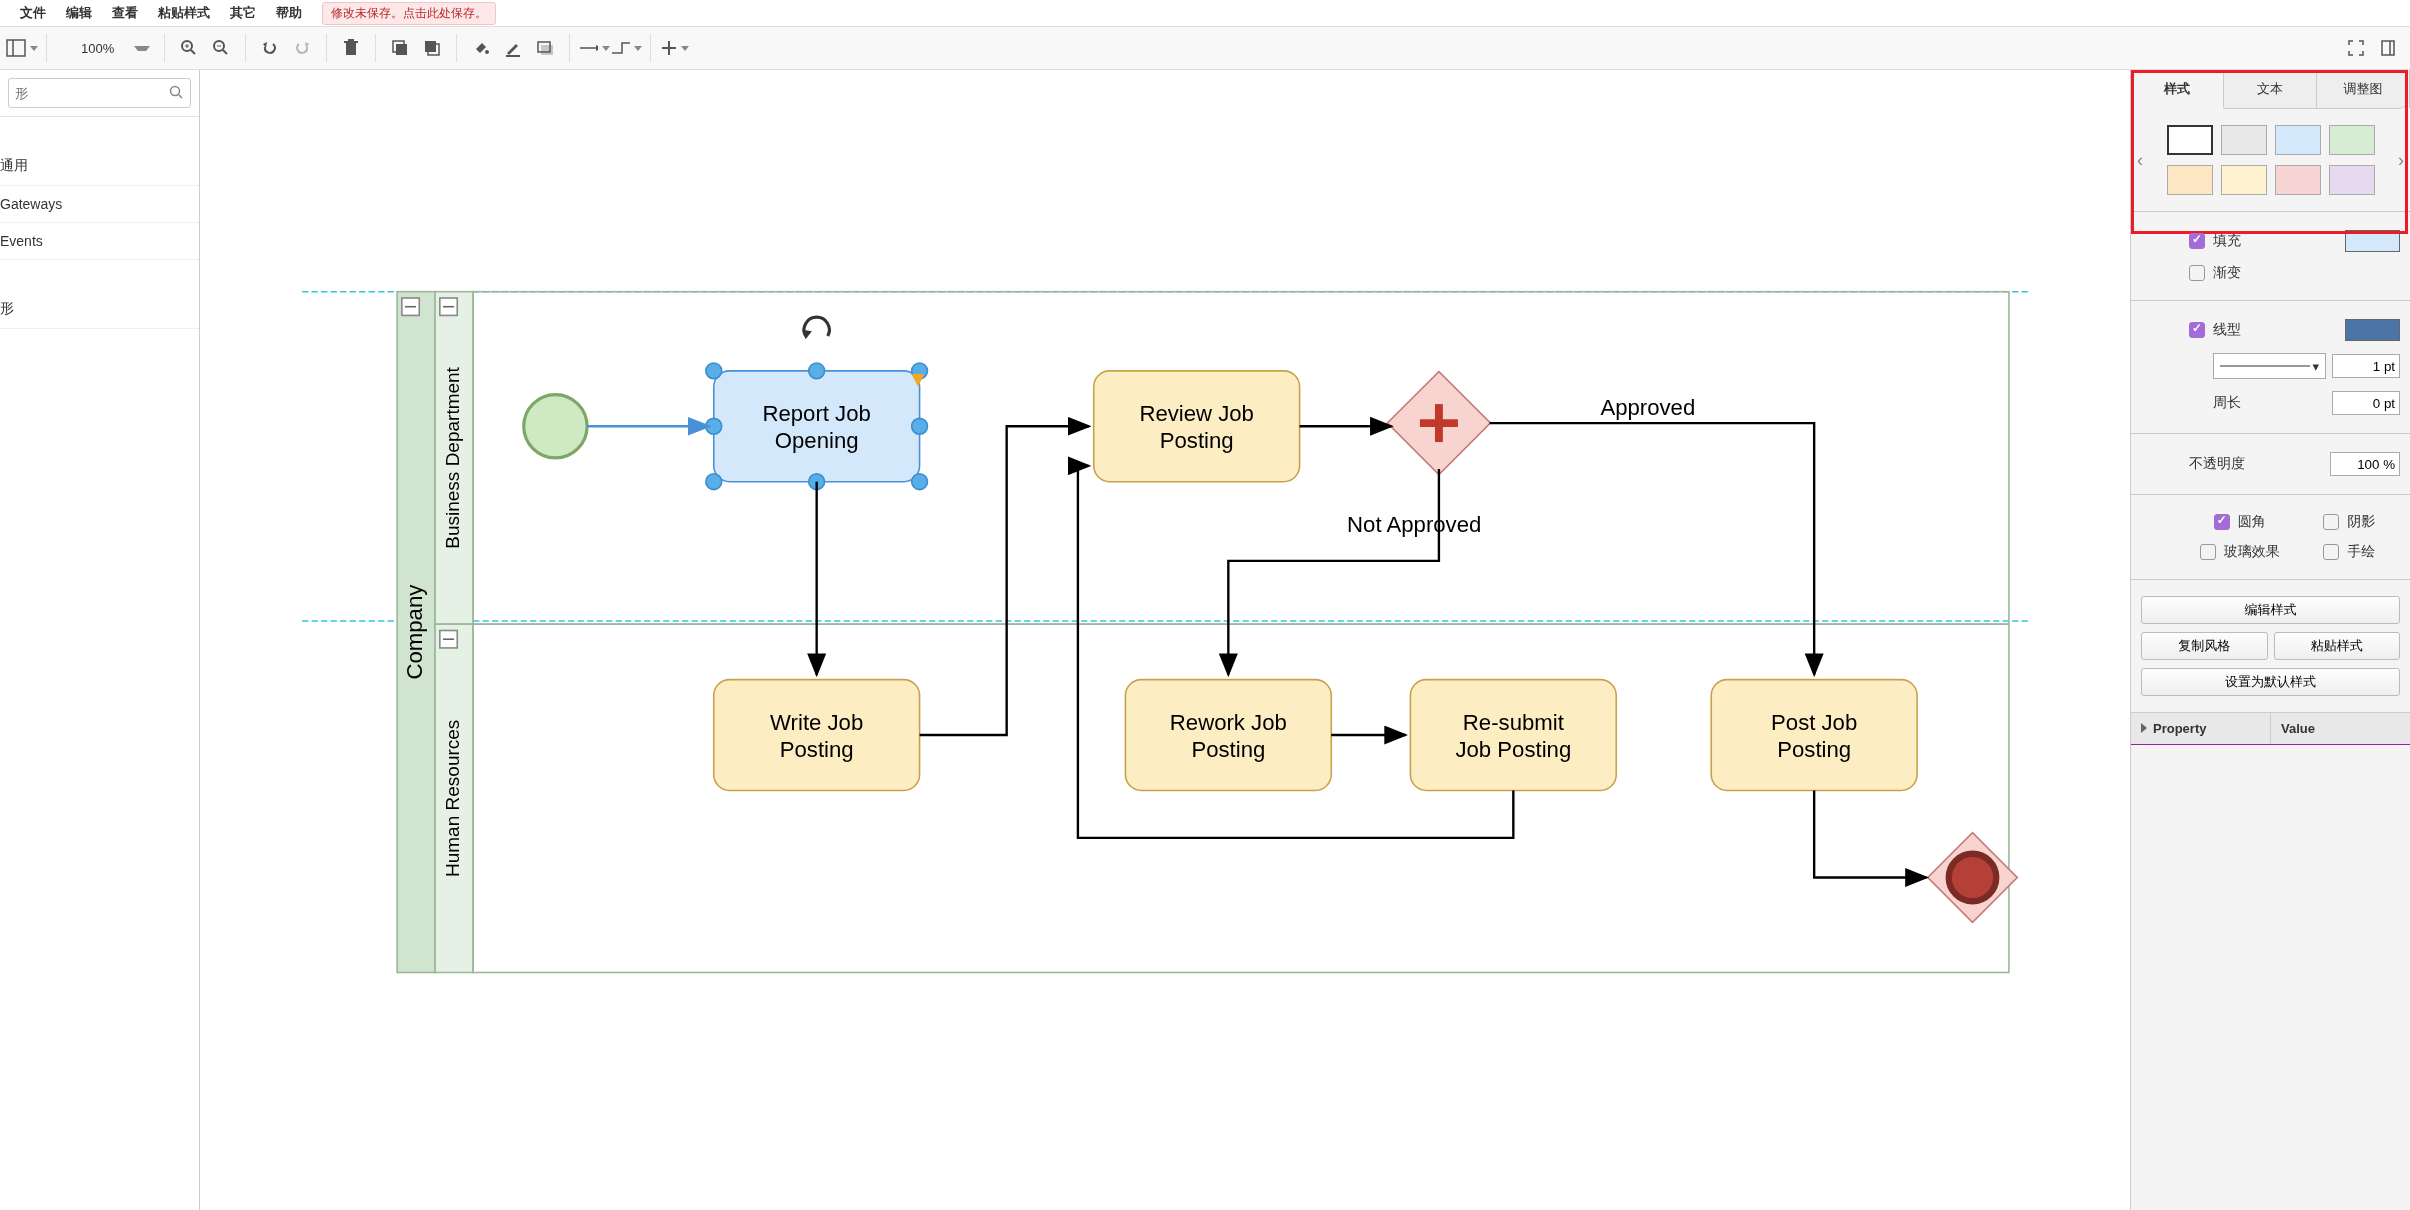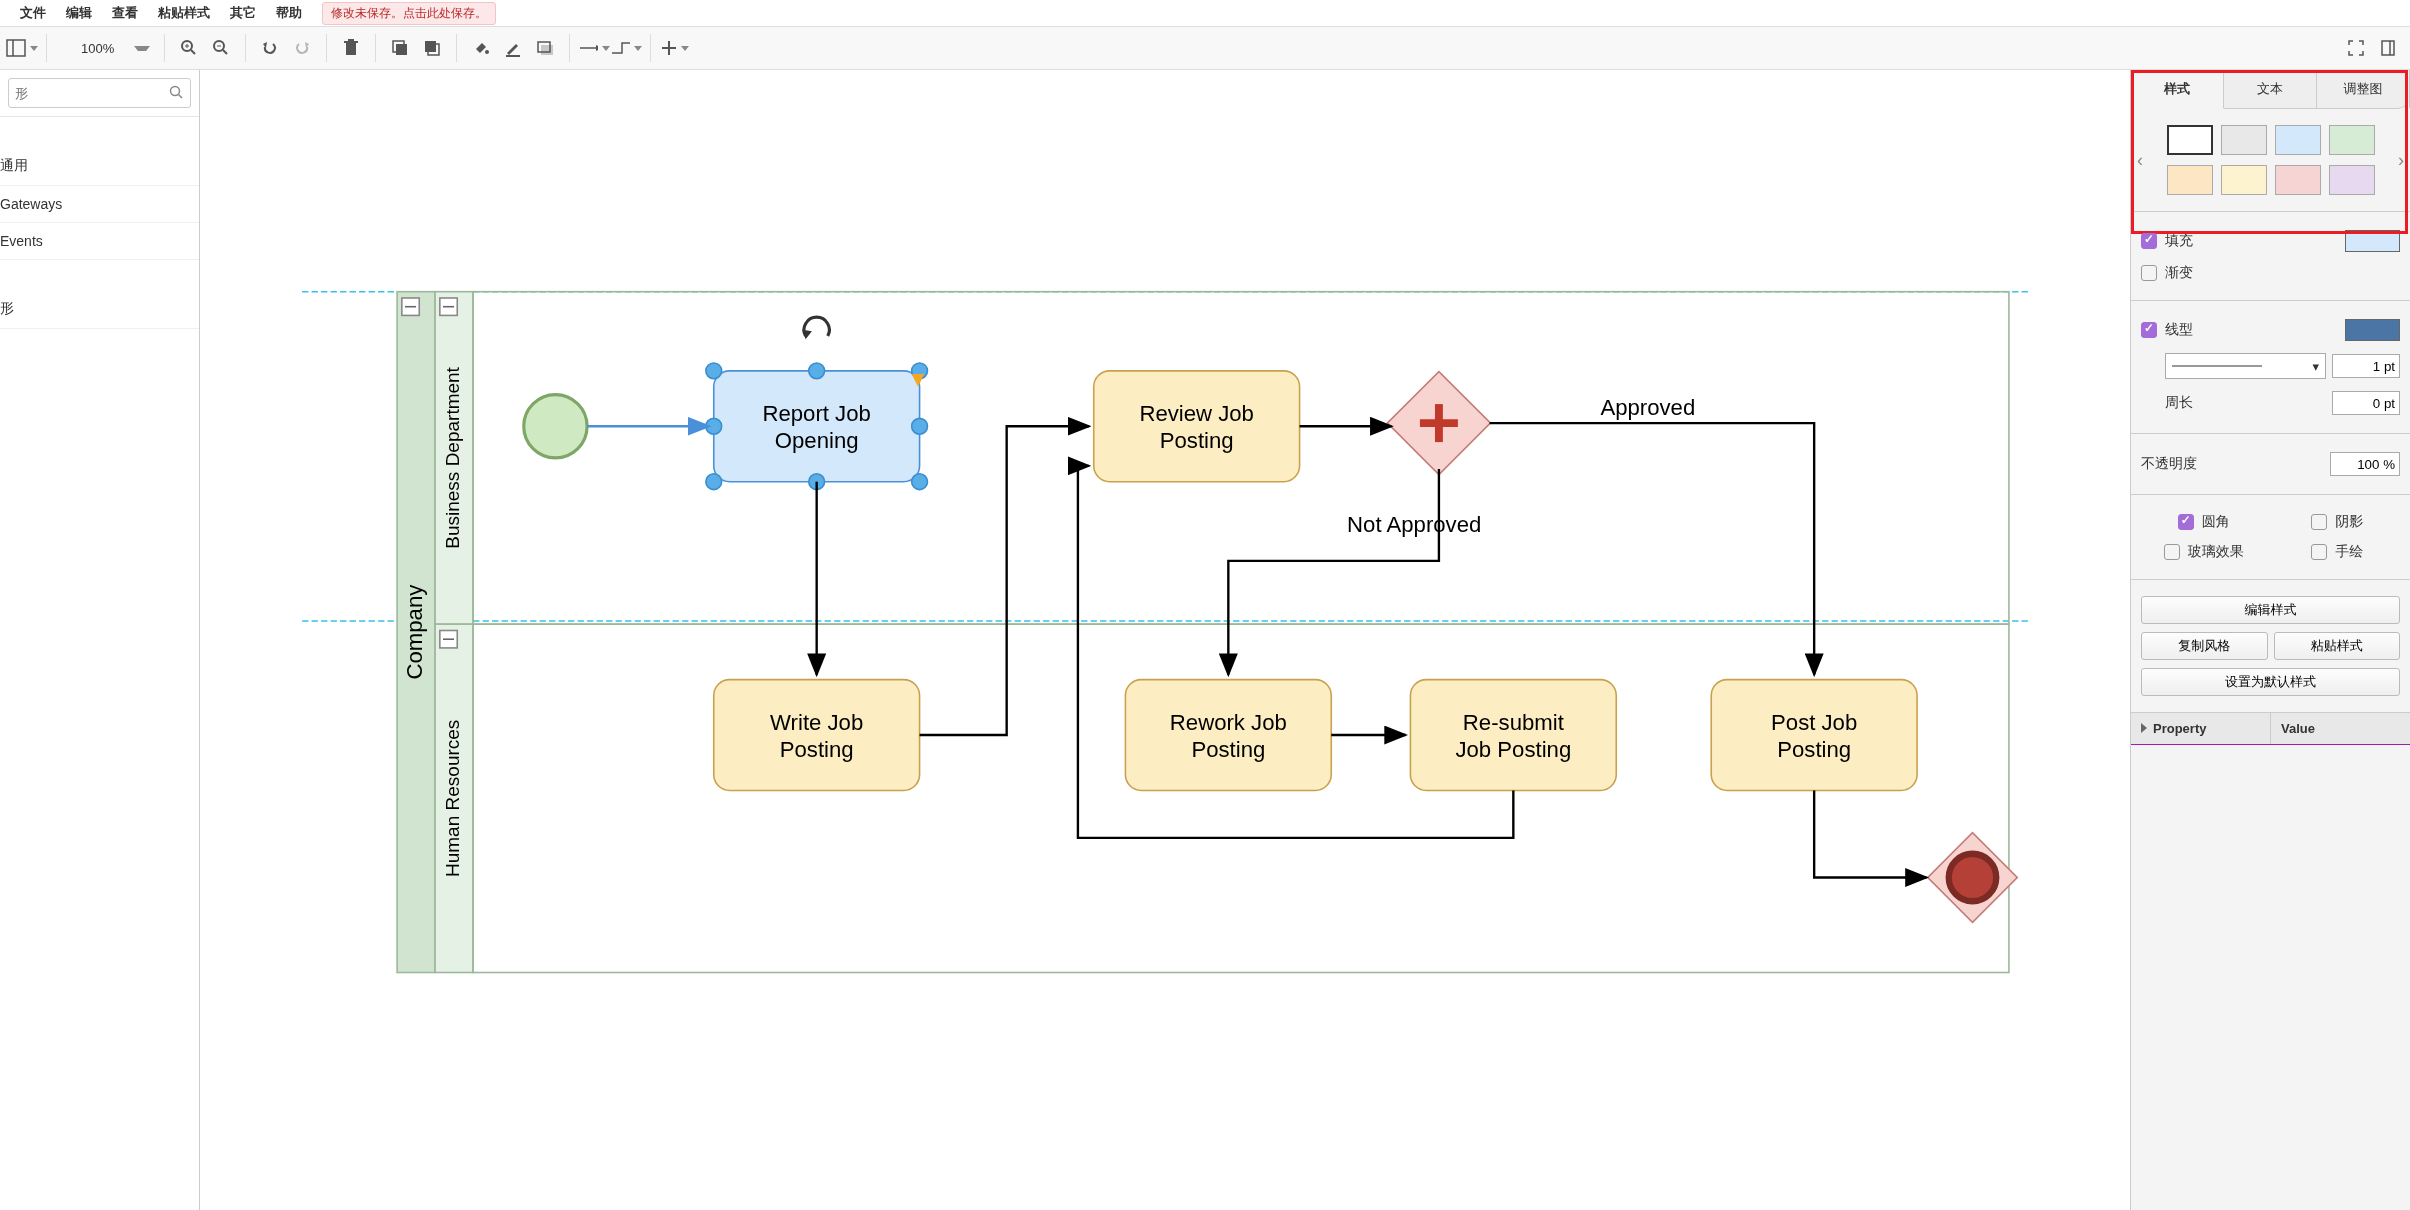--- a/index.html
+++ b/index.html
@@ -56,21 +56,21 @@
 .rp-tabs { display: flex; border-bottom: 1px solid #ccc; background: #eee; border-radius: 13px; }
 .rp-tab { flex: 1; text-align: center; padding: 10px 0; cursor: pointer; font-size: 13px; border-right: 1px solid #ccc; }
 .rp-tab.active { background: #f4f4f4; border-bottom: 1px solid #f4f4f4; margin-bottom: -1px; font-weight: bold; }
 .highlight-box { position: absolute; top: 0; left: 0; right: 2px; border: 3px solid #ec1c24; pointer-events: none; height: 164px; }
 .color-swatches { padding: 16px 20px; display: flex; flex-direction: column; gap: 10px; align-items: center; }
 .swatch-grid { display: flex; gap: 8px; }
 .swatch { width: 46px; height: 30px; border: 1px solid #aaa; cursor: pointer; }
 .rp-nav { display: flex; align-items: center; justify-content: space-between; padding: 0 4px; }
 .rp-nav-btn { cursor: pointer; color: #888; font-size: 18px; padding: 30px 2px; }
 .panel-section { border-top: 1px solid #ccc; padding: 12px 10px; }
-.chk-row { display: flex; align-items: center; padding: 6px 0; gap: 8px; }
+.chk-row { display: flex; align-items: center; padding: 6px 0; gap: 8px; margin-left: 48px; }
 .chk-row.inline2 { display: flex; }
 .chk-row.inline2 > label { flex: 1; display: flex; gap: 8px; align-items: center; justify-content: center; }
 .chk-row label { font-size: 14px; }
 input[type=checkbox].purple { appearance: none; width: 16px; height: 16px; border: 1px solid #999; border-radius: 3px; position: relative; cursor: pointer; }
 input[type=checkbox].purple:checked { background: #a36cd9; border-color: #a36cd9; }
 input[type=checkbox].purple:checked::after { content: "✓"; color: #fff; position: absolute; left: 2px; top: -2px; font-size: 12px; font-weight: bold; }
 .color-well { width: 55px; height: 22px; border: 1px solid #666; cursor: pointer; margin-left: auto; }
 .num-field { width: 68px; height: 24px; border: 1px solid #aaa; text-align: right; padding: 0 4px; }
 .line-style-select { flex: 1; height: 26px; border: 1px solid #aaa; background: #fff; display: flex; align-items: center; justify-content: space-between; padding: 0 6px; cursor: pointer; }
 .btn { height: 28px; border: 1px solid #bbb; background: linear-gradient(#fdfdfd, #efefef); border-radius: 3px; cursor: pointer; font-size: 13px; }

